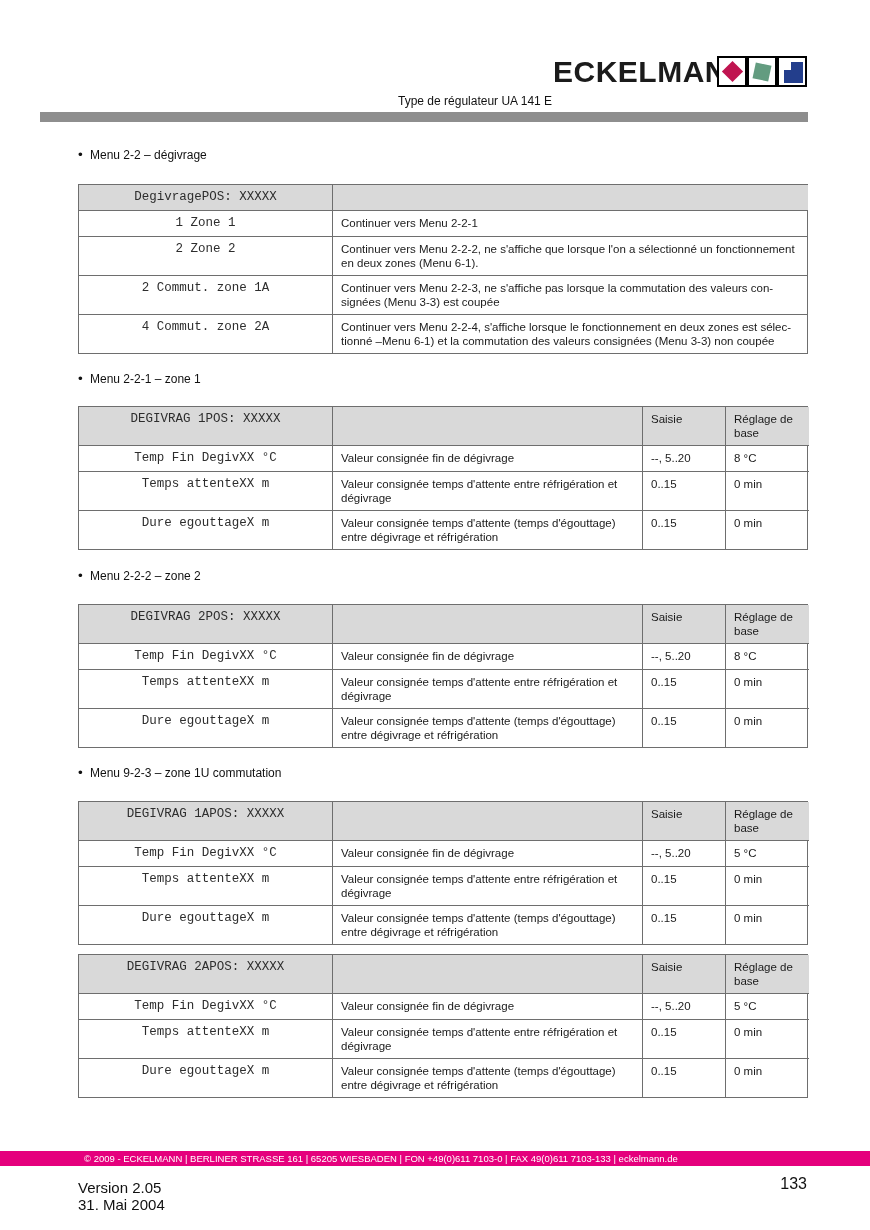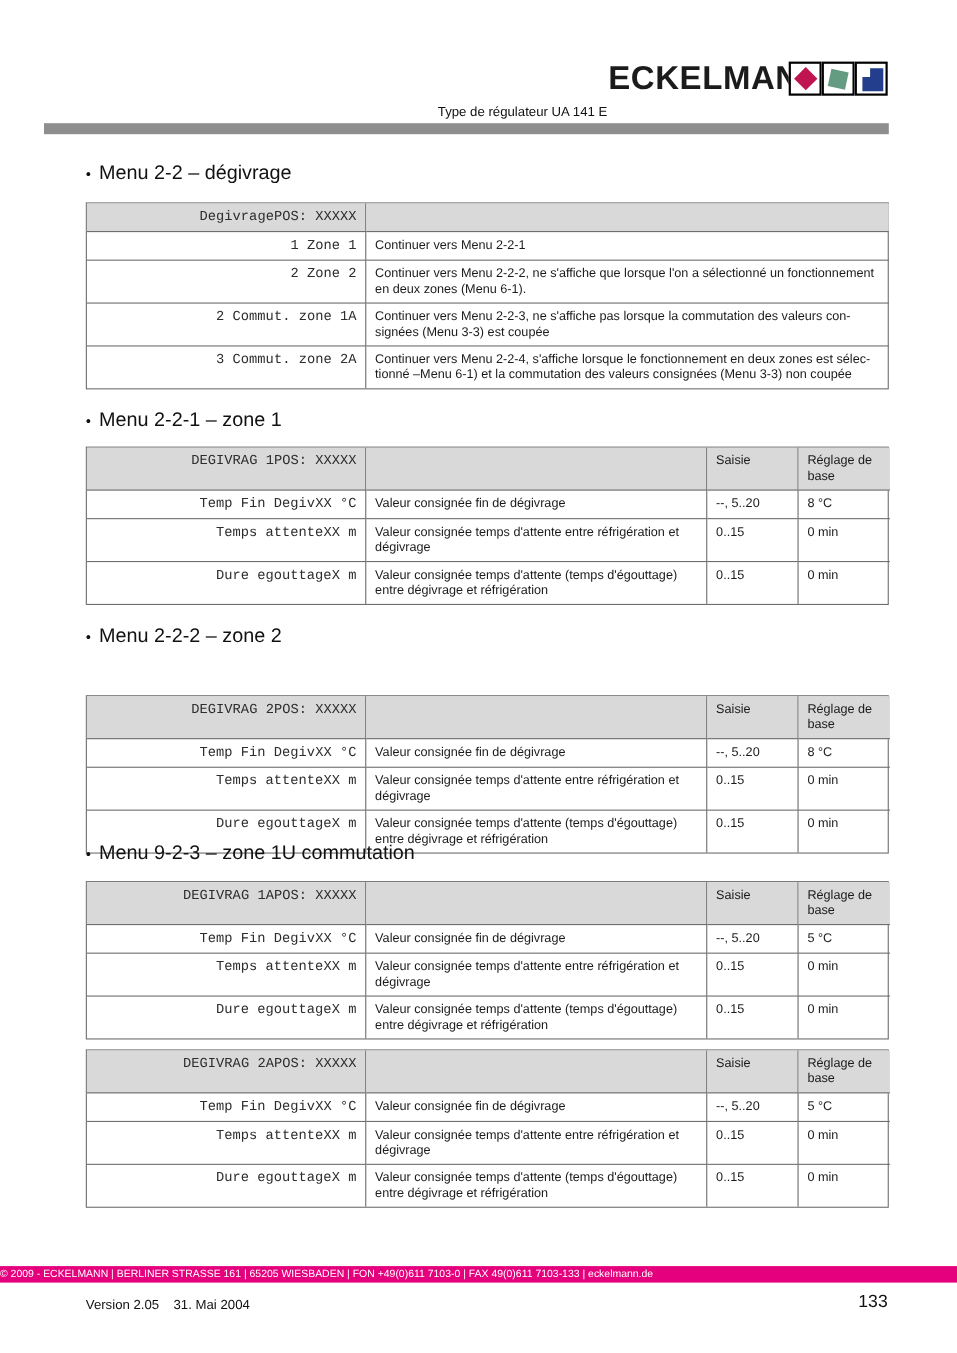--- a/index.html
+++ b/index.html
@@ -21,21 +21,21 @@
     display:flex;align-items:center;justify-content:center;overflow:hidden;
   }
   .shape-diamond{width:15px;height:15px;transform:rotate(45deg);}
   .shape-green{width:16px;height:16px;transform:rotate(12deg);}
   .subtitle{position:absolute;left:398px;top:94px;font-size:12px;color:#111;}
   .gray-bar{position:absolute;left:40px;top:112px;width:768px;height:10px;background:#8E8E8E;}
 
   
   .heading{
     position:absolute;left:78px;display:flex;align-items:baseline;gap:7px;
-    font-size:18px;color:#111;
+    font-size:12px;color:#111;
   }
   .bullet{width:5px;}
   .bullet::before{content:"•";font-size:13.5px;}
 
   
   .tbl{
     position:absolute;left:78px;width:730px;display:grid;
     border:1px solid #6e6e6e;background:#fff;box-sizing:border-box;
   }
   .tbl-menu{grid-template-columns:254px 475px;}
@@ -44,31 +44,31 @@
   .cell{
     border-right:1px solid #6e6e6e;border-bottom:1px solid #6e6e6e;
     padding:6px 8px 5px 8px;font-size:11.5px;line-height:13.5px;color:#1a1a1a;
     box-sizing:border-box;min-height:26px;
   }
   .cell.last{border-right:none;}
   .row-last .cell{border-bottom:none;}
   .head .cell{background:#D9D9D9;}
   .mono{
     font-family:"Liberation Mono","DejaVu Sans Mono",monospace;
-    font-size:12.5px;color:#2d2d2d;display:flex;justify-content:flex-end;
+    font-size:12.5px;color:#2d2d2d;display:flex;justify-content:center;
     align-items:flex-start;
   }
 
   
   .footer-bar{
     position:absolute;left:0;top:1151px;width:870px;height:15px;background:#E5007D;
-    color:#fff;font-size:9.5px;line-height:15px;box-sizing:border-box;
+    color:#fff;font-size:9.5px;line-height:15px;padding-left:84px;box-sizing:border-box;
     white-space:nowrap;
   }
-  .version-line{position:absolute;left:78px;top:1179px;font-size:12px;color:#111;display:flex;gap:13px;}
+  .version-line{position:absolute;left:78px;top:1179px;font-size:15px;color:#111;display:flex;flex-direction:column;}
   .page-number{position:absolute;right:63px;top:1175px;font-size:16px;color:#111;}
 </style>
 </head>
 <body>
 
 <div class="brand">
   <span class="brand-text">ECKELMANN</span>
 </div>
 <div class="logo-boxes">
   <div class="logo-box">
@@ -105,21 +105,21 @@
   </div>
   <div class="row">
     <div class="cell mono">2 Zone 2</div>
     <div class="cell last">Continuer vers Menu 2-2-2, ne s'affiche que lorsque l'on a sélectionné un fonctionnement en deux  zones (Menu 6-1).</div>
   </div>
   <div class="row">
     <div class="cell mono">2 Commut. zone 1A</div>
     <div class="cell last">Continuer vers Menu 2-2-3, ne s'affiche pas lorsque la commutation des valeurs con-signées (Menu 3-3) est coupée</div>
   </div>
   <div class="row row-last">
-    <div class="cell mono">3 Commut. zone 2A</div>
+    <div class="cell mono">4 Commut. zone 2A</div>
     <div class="cell last">Continuer vers Menu 2-2-4, s'affiche lorsque le fonctionnement en deux zones est sélec-tionné –Menu 6-1) et la commutation des valeurs consignées (Menu 3-3) non coupée</div>
   </div>
 </div>
 
 <div class="heading" style="top:371px">
   <span class="bullet"></span>
   <span>Menu 2-2-1 – zone 1</span>
 </div>
 <div class="tbl tbl-param" style="top:406px">
   <div class="row head">
@@ -157,21 +157,21 @@
     <div class="cell">Valeur consignée temps d'attente (temps d'égouttage) entre dégivrage et réfrigération</div>
     <div class="cell">0..15</div>
     <div class="cell last">0 min</div>
   </div>
 </div>
 
 <div class="heading" style="top:568px">
   <span class="bullet"></span>
   <span>Menu 2-2-2 – zone 2</span>
 </div>
-<div class="tbl tbl-param" style="top:632px">
+<div class="tbl tbl-param" style="top:604px">
   <div class="row head">
     <div class="cell mono">
       <span>DEGIVRAG 2</span>
       <span>POS: XXXXX</span>
     </div>
     <div class="cell"></div>
     <div class="cell">Saisie</div>
     <div class="cell last">Réglage de base</div>
   </div>
   <div class="row">

